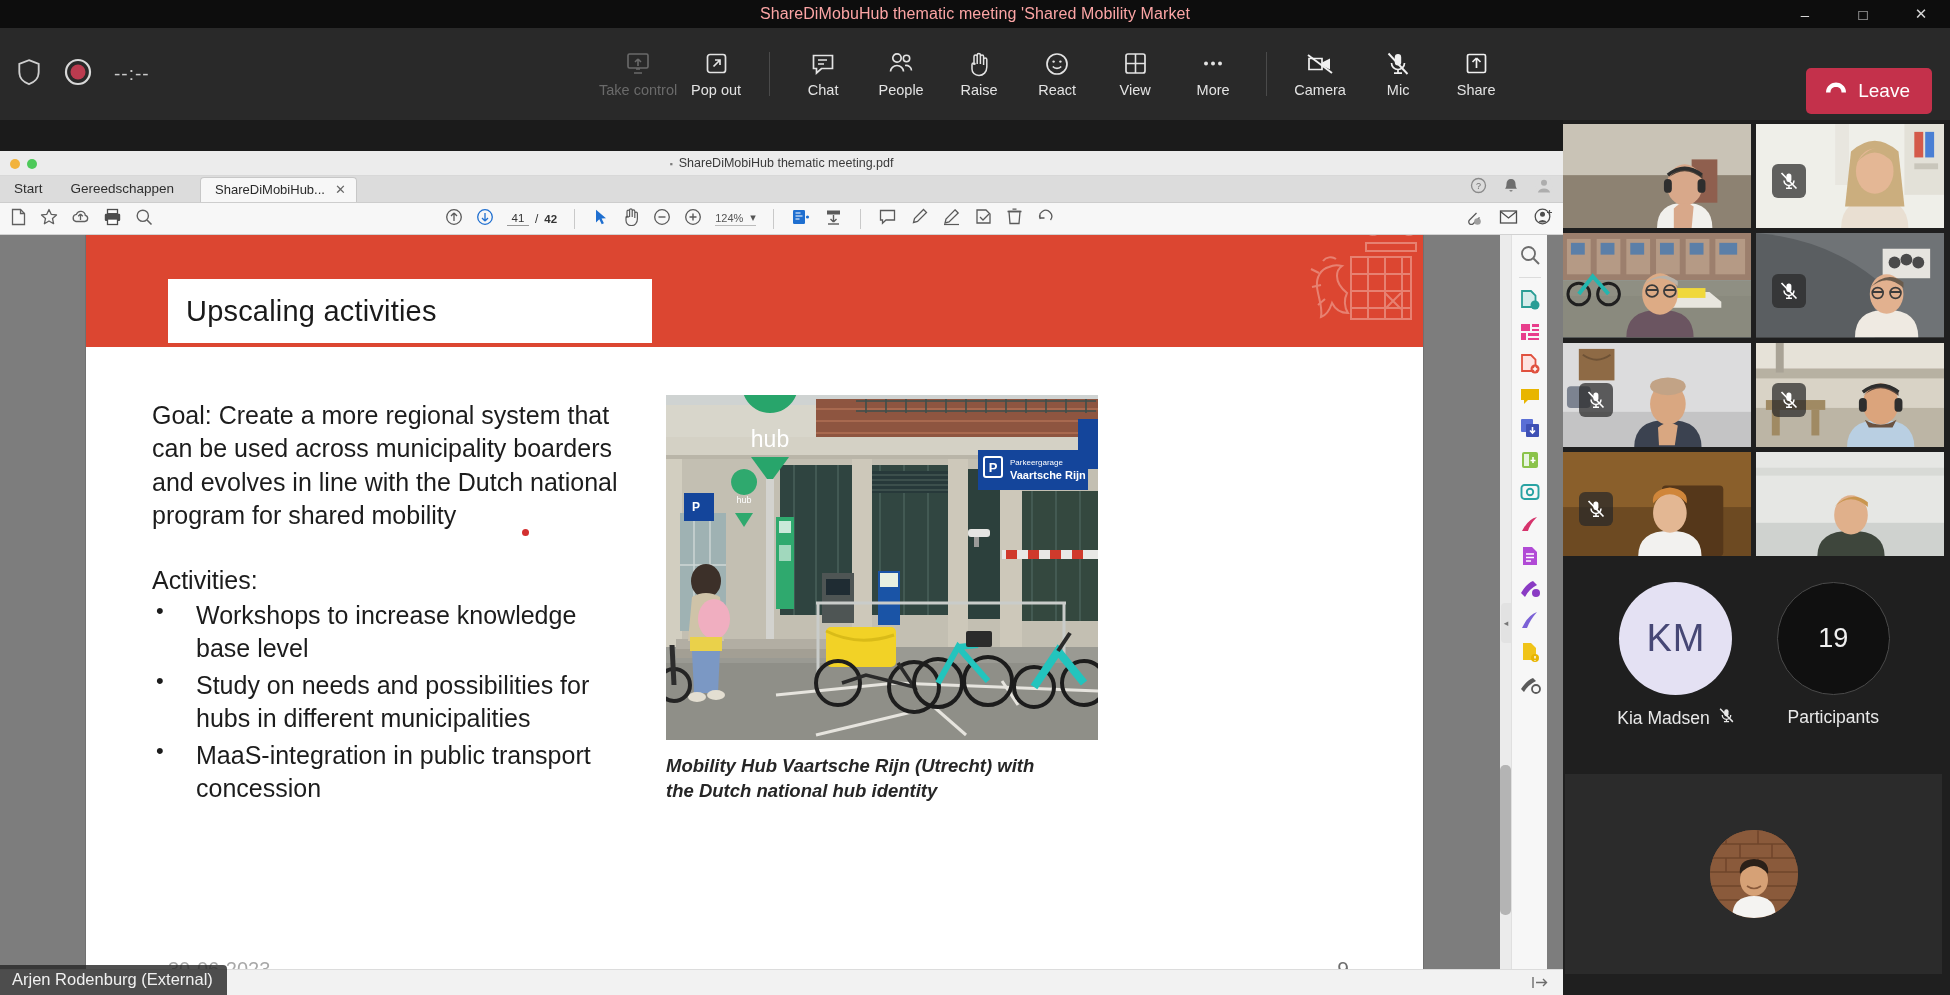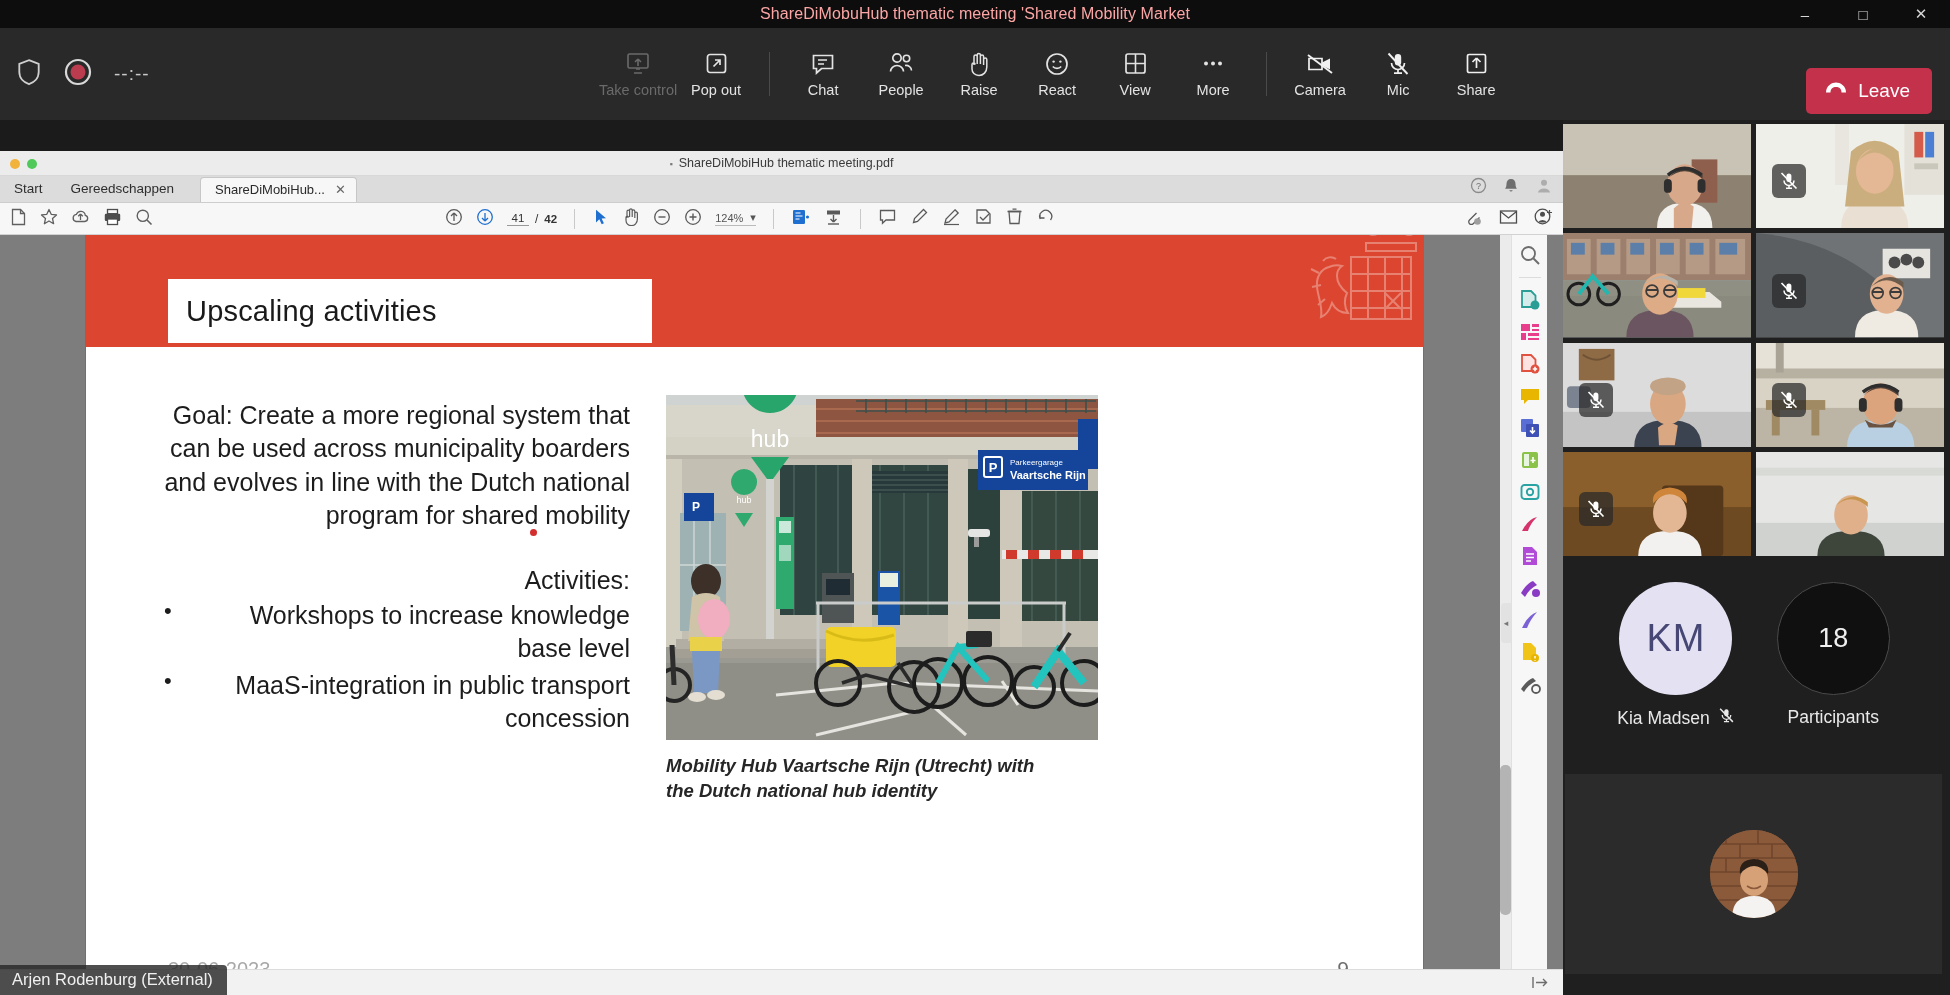--- a/index.html
+++ b/index.html
@@ -128,21 +128,21 @@
     position: absolute; right: 0; top: -6px; width: 150px; height: 120px;
     opacity: .45;
   }
   .slide-titlebox {
     position: absolute; left: 82px; top: 44px; width: 484px; height: 64px;
     background: #fff; display: flex; align-items: center; padding-left: 18px;
   }
   .slide-title { font-size: 29px; color: #1a1a1a; letter-spacing: .2px; }
 
   .slide-body { position: absolute; left: 0; top: 112px; right: 0; bottom: 0; }
-  .goal-col { position: absolute; left: 74px; top: 52px; width: 470px; text-align: right; }
+  .goal-col { position: absolute; left: 66px; top: 52px; width: 470px; }
   .goal-text { font-size: 25px; line-height: 1.33; color: #1c1c1c; }
   .red-dot {
     position: absolute; left: 370px; top: 130px; width: 7px; height: 7px;
     background: #d32f2f; border-radius: 50%;
   }
   .act-head { margin-top: 34px; font-size: 25px; color: #1c1c1c; }
   .act-list { list-style: none; margin-top: 4px; }
   .act-list li {
     position: relative; padding-left: 44px; font-size: 25px; line-height: 1.3;
     color: #1c1c1c; margin-bottom: 5px;
@@ -623,20 +623,21 @@
             </div>
           </div>
 
           <div class="slide-body">
             <div class="goal-col">
               <div class="goal-text">Goal: Create a more regional system that can be used across municipality boarders and evolves in line with the Dutch national program for shared mobility</div>
               <span class="red-dot"></span>
               <div class="act-head">Activities:</div>
               <ul class="act-list">
                 <li>Workshops to increase knowledge base level</li>
+                <li>Study on needs and possibilities for hubs in different municipalities</li>
                 <li>MaaS-integration in public transport concession</li>
               </ul>
             </div>
 
             <div class="photo-col">
               <div class="photo">
                 <svg viewBox="0 0 432 345" width="432" height="345">
 
                   <rect x="0" y="0" width="432" height="24" fill="#cfd3d2"></rect>
                   <rect x="0" y="10" width="432" height="38" fill="#d8d6cb"></rect>
@@ -1083,21 +1084,21 @@
             <svg width="17" height="17" viewBox="0 0 20 20">
                 <rect x="7.4" y="2.5" width="5" height="8.6" rx="2.5" fill="#e9e9e9"></rect>
                 <path d="M5 9.5 a5 5 0 0 0 10 0" fill="none" stroke="#e9e9e9" stroke-width="1.5"></path>
                 <path d="M10 14.5 v2.5 M7 17.2 h6" stroke="#e9e9e9" stroke-width="1.5"></path>
                 <path d="M2.5 2 L17.5 17.5" stroke="#e9e9e9" stroke-width="1.7"></path>
               </svg>
           </span>
         </div>
       </div>
       <div class="person">
-        <div class="count-circle">18</div>
+        <div class="count-circle">19</div>
         <div class="person-label">Participants</div>
       </div>
     </div>
 
     <div class="lone-tile">
       <div class="lone-avatar">
         <svg viewBox="0 0 88 88" width="88" height="88">
           <rect width="88" height="88" fill="#8a5a3b"></rect>
           <g stroke="#6f452b" stroke-width="1.5">
               <path d="M0 14 h88 M0 28 h88 M0 42 h88 M0 56 h88 M0 70 h88"></path>

